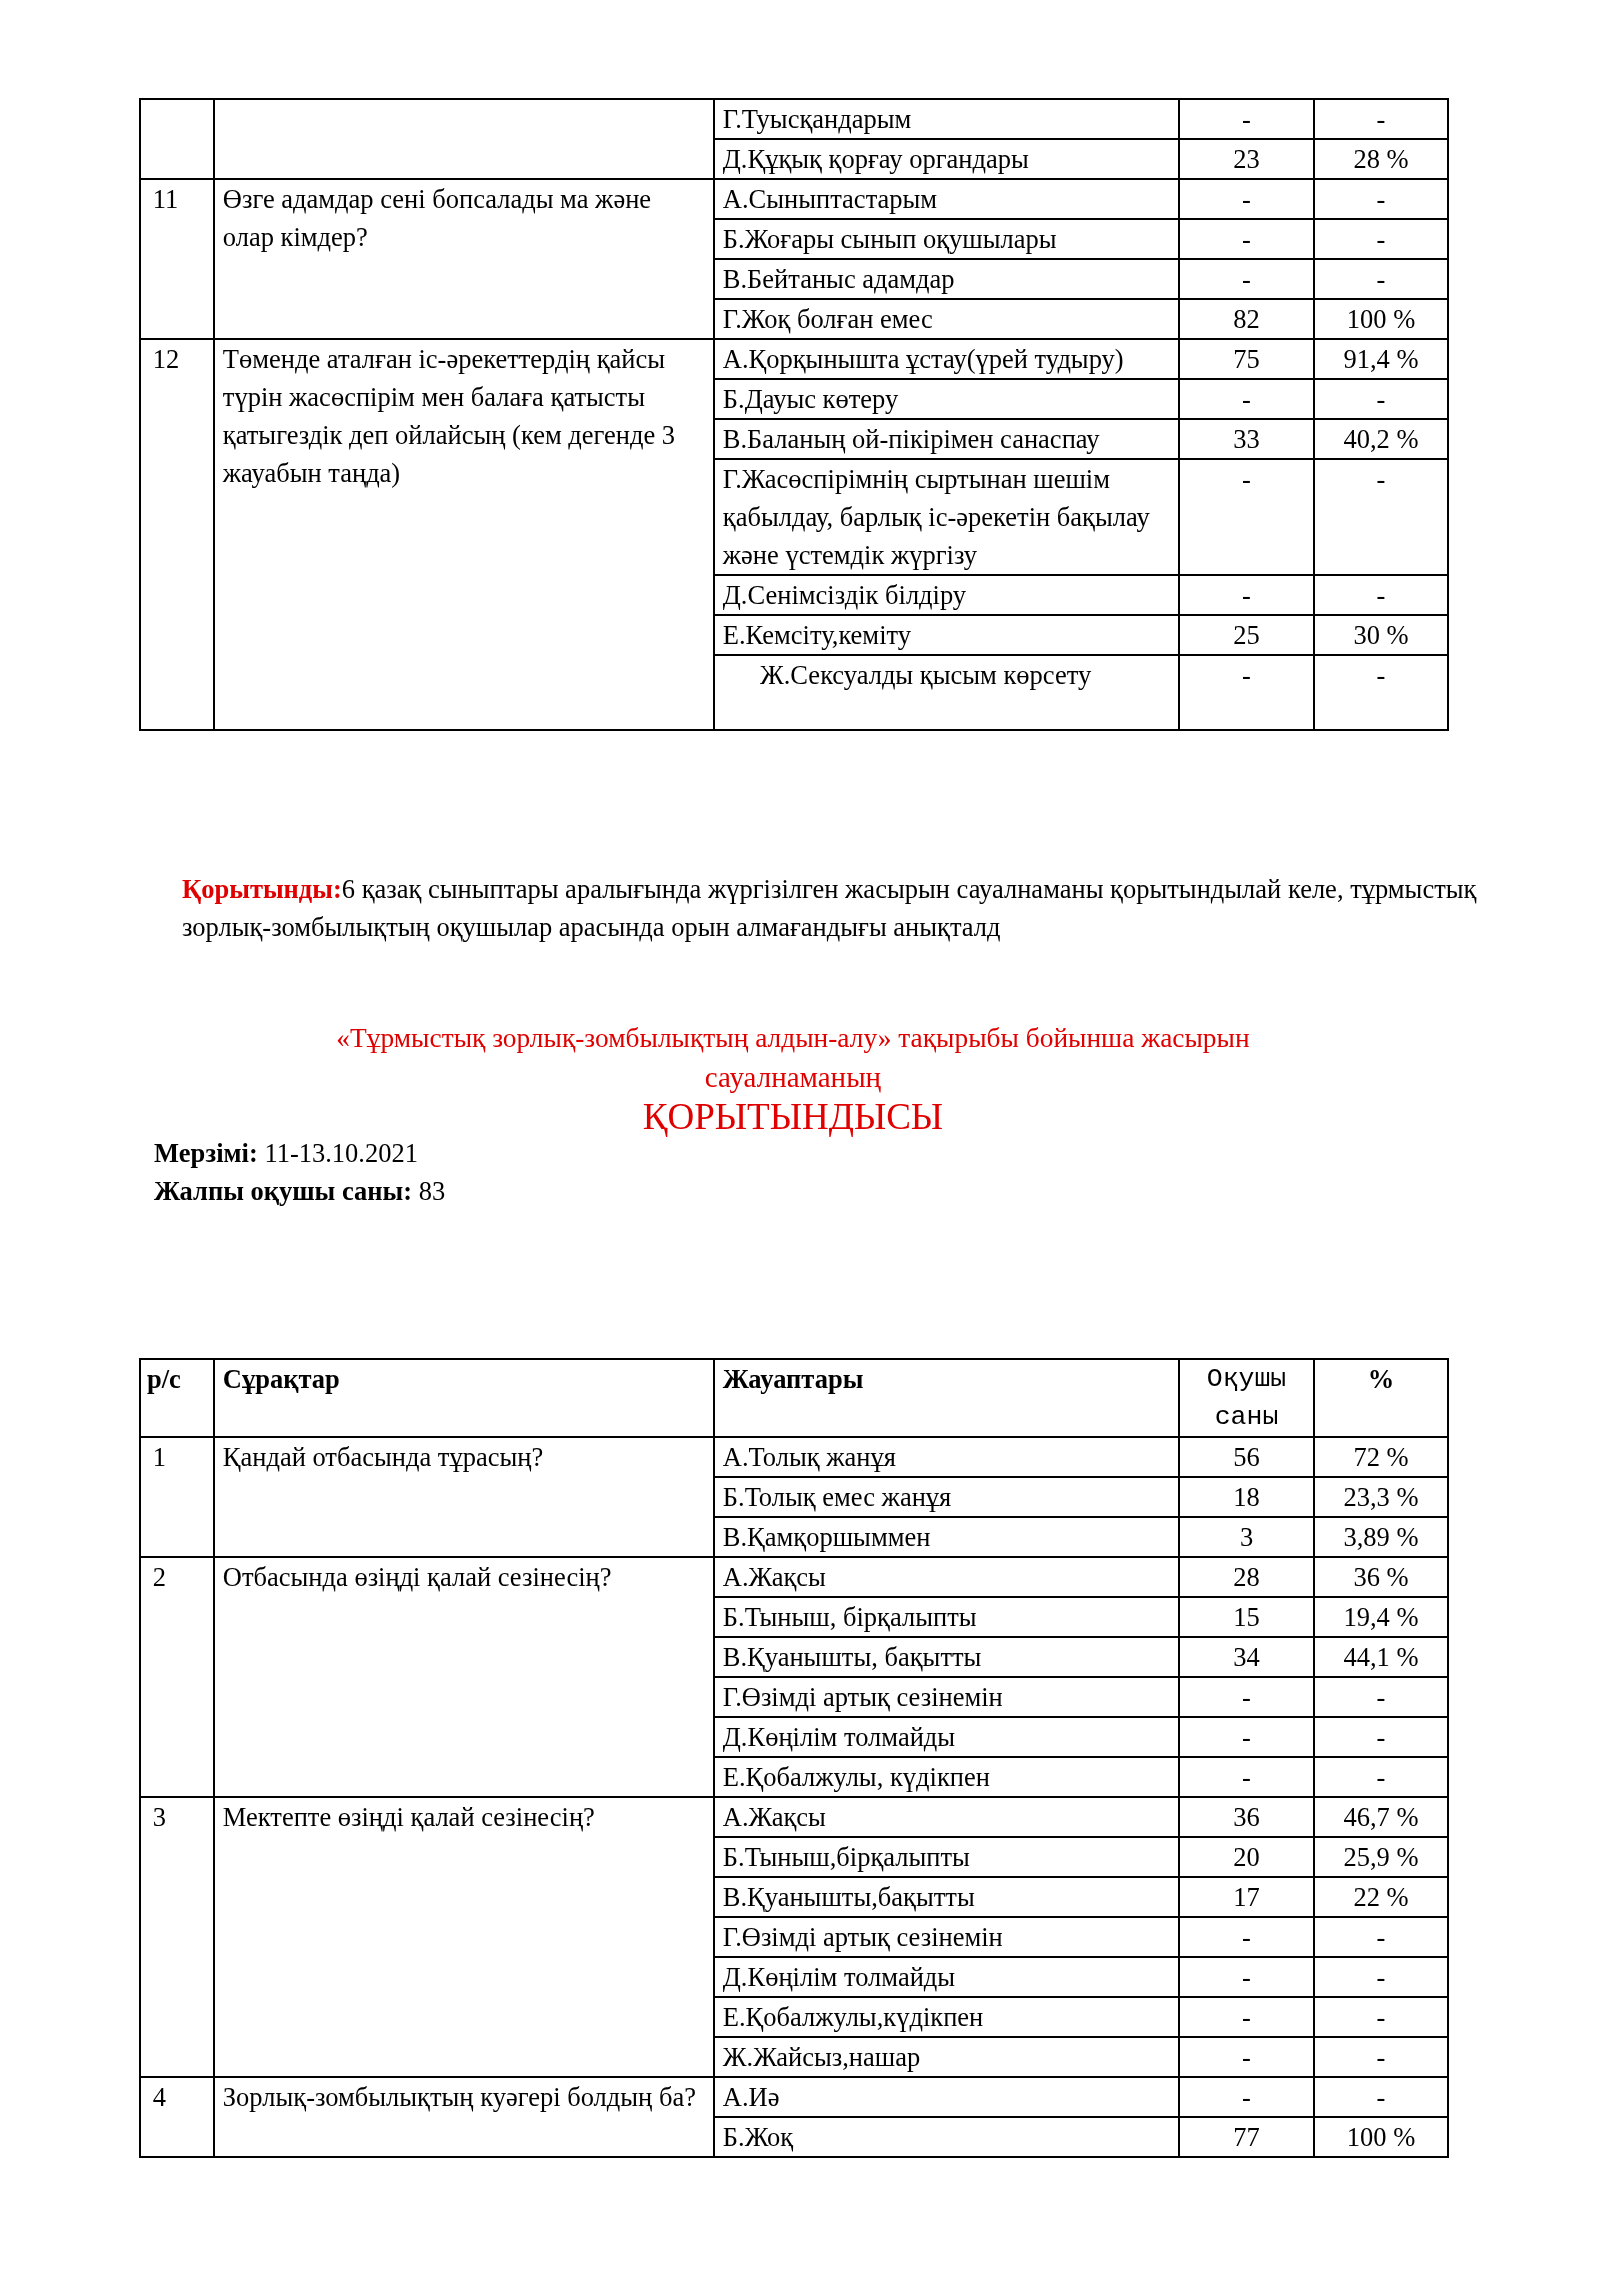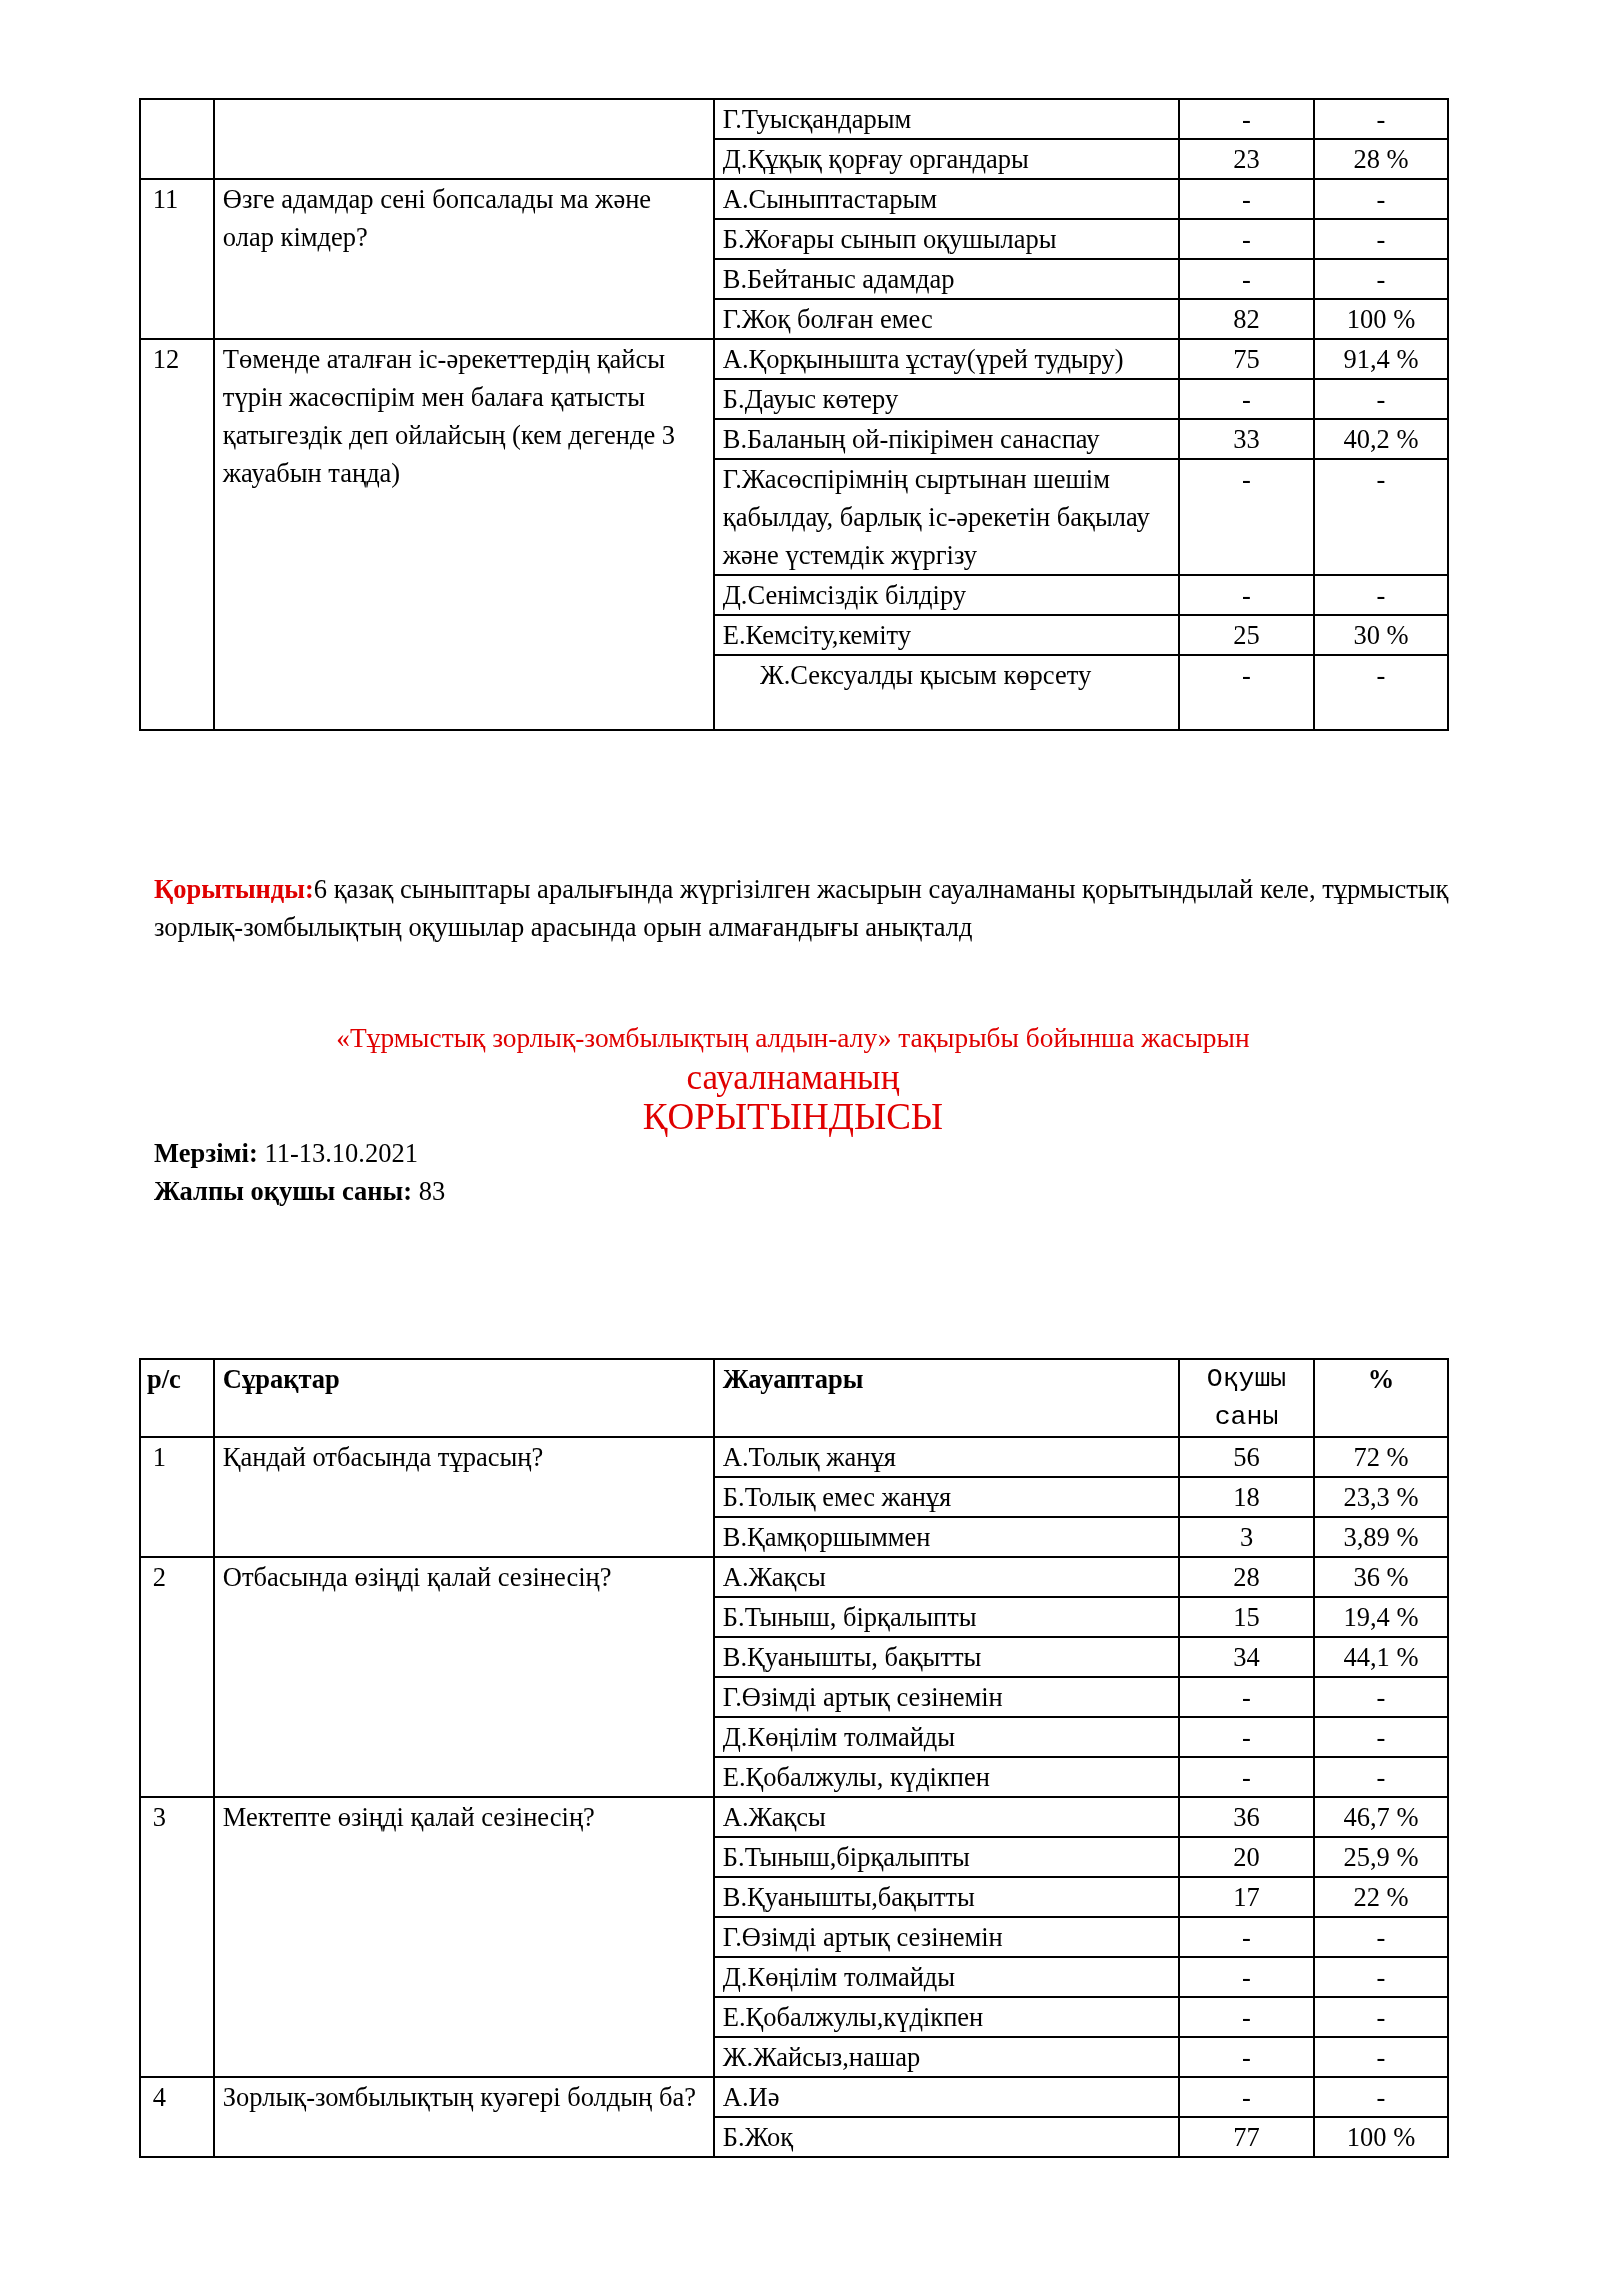--- a/index.html
+++ b/index.html
@@ -22,21 +22,21 @@
   col.c4 { width: 135px; } col.c5 { width: 134px; }
   #t1 { top: 98px; }
   #t2 { top: 1358px; }
   th, .hdr { font-weight: bold; }
   .red { color: #e00000; }
   .b { font-weight: bold; }
   .para { position: absolute; left: 154px; width: 1372px; line-height: 38px; }
   #conclusion { top: 870px; }
   #title { position: absolute; left: 139px; width: 1308px; top: 1019px; text-align: center; color: #e00000; font-weight: normal; }
   #title .l1 { line-height: 39px; font-size: 27.4px; }
-  #title .l2 { line-height: 39px; font-size: 35px; text-align: center; }
+  #title .l2 { line-height: 39px; font-size: 29px; text-align: center; }
   #title .l3 { line-height: 39px; font-size: 37px; }
   #meta { top: 1134px; }
 </style>
 </head>
 <body>
 
 <table class="survey" id="t1">
   <colgroup>
       <col class="c1">
       <col class="c2">
@@ -112,21 +112,21 @@
         <td class="c">30 %</td>
       </tr>
       <tr>
         <td style="height: 75px; padding-left: 45px;">Ж.Сексуалды қысым көрсету</td>
         <td class="c" style="height: 75px;">-</td>
         <td class="c" style="height: 75px;">-</td>
       </tr>
     </tbody>
 </table>
 
-<div class="para" id="conclusion" style="width:1304px;">
+<div class="para" id="conclusion" style="width:1304px;margin-left:28px;">
   <span class="red b">Қорытынды:</span><span>6 қазақ сыныптары аралығында жүргізілген жасырын сауалнаманы қорытындылай келе, тұрмыстық зорлық-зомбылықтың оқушылар арасында орын алмағандығы анықталд</span>
 </div>
 
 <div id="title">
   <div class="l1">«Тұрмыстық зорлық-зомбылықтың алдын-алу» тақырыбы бойынша жасырын</div>
   <div class="l2">сауалнаманың</div>
   <div class="l3">ҚОРЫТЫНДЫСЫ</div>
 </div>
 
 <div class="para" id="meta" style="width:1313px;">

